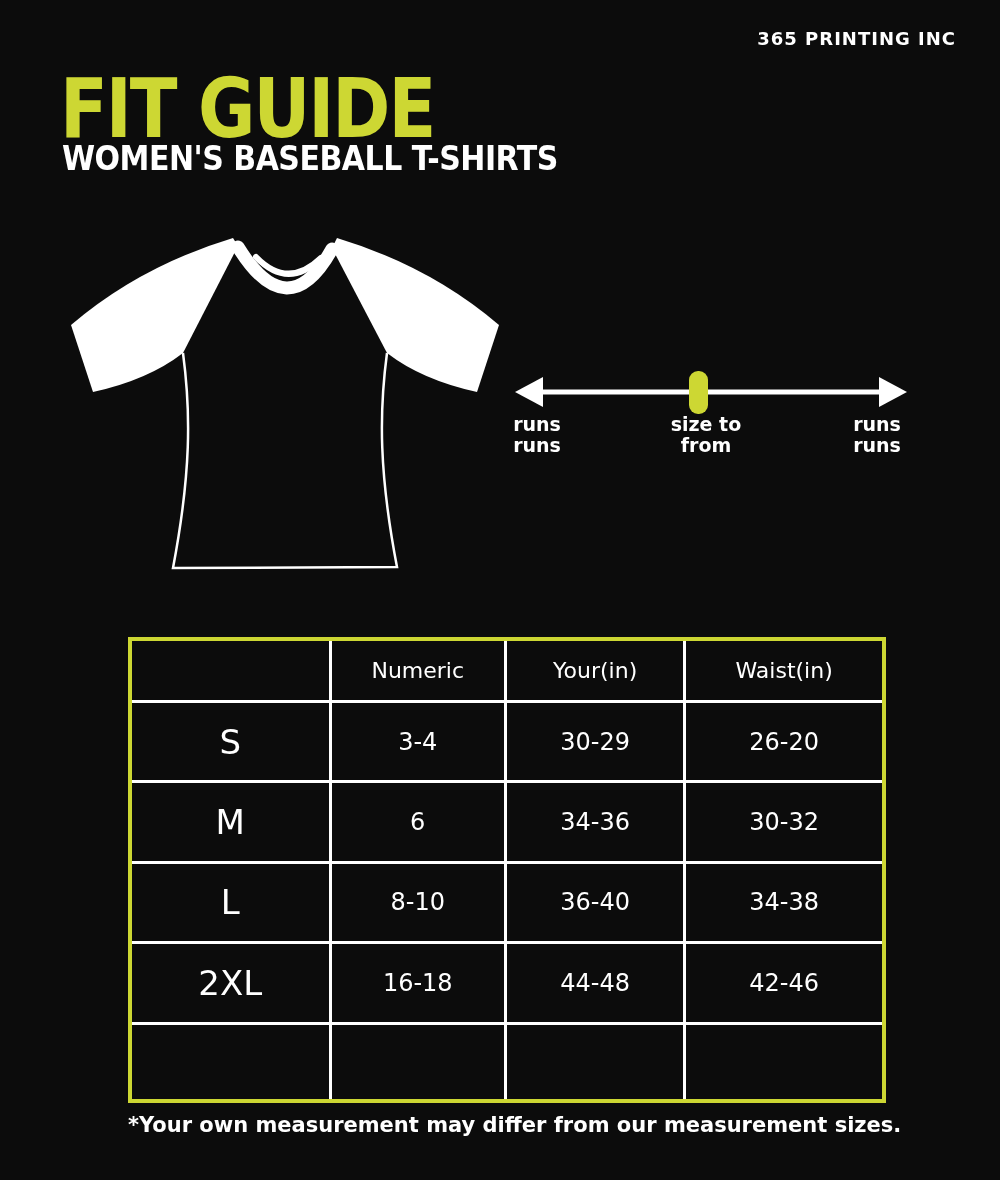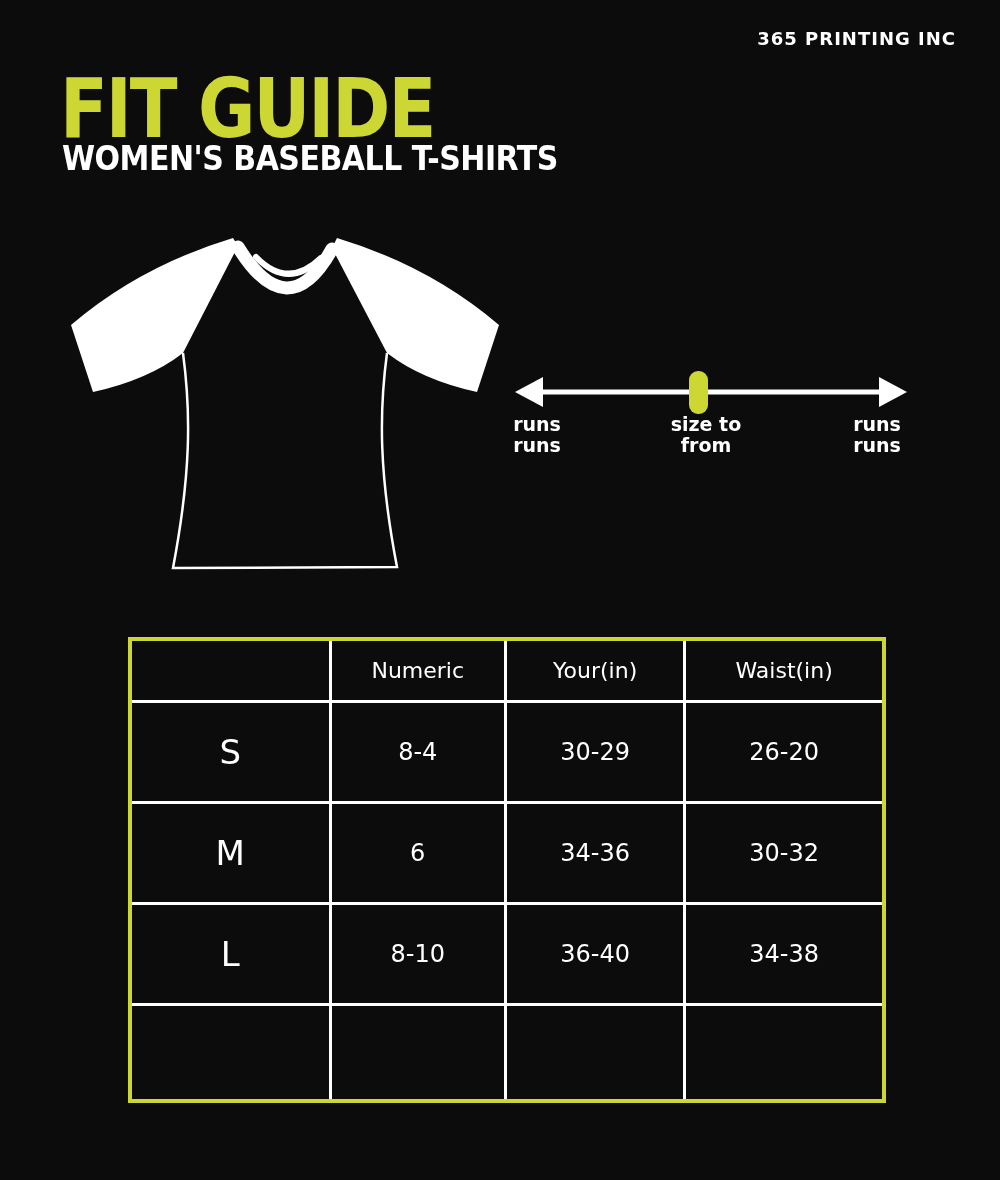--- a/index.html
+++ b/index.html
@@ -122,39 +122,46 @@
       <tr>
         <th></th>
         <th>Numeric</th>
         <th>Your(in)</th>
         <th>Waist(in)</th>
       </tr>
     </thead>
     <tbody>
       <tr>
         <td class="size-col">S</td>
-        <td>8-4</td>
+        <td>3-4</td>
         <td>30-29</td>
         <td>26-20</td>
       </tr>
       <tr>
         <td class="size-col">M</td>
         <td>6</td>
         <td>34-36</td>
         <td>30-32</td>
       </tr>
       <tr>
         <td class="size-col">L</td>
         <td>8-10</td>
         <td>36-40</td>
         <td>34-38</td>
       </tr>
       <tr>
+        <td class="size-col">2XL</td>
+        <td>16-18</td>
+        <td>44-48</td>
+        <td>42-46</td>
+      </tr>
+      <tr>
         <td class="size-col"></td>
         <td></td>
         <td></td>
         <td></td>
       </tr>
     </tbody>
   </table>
 
+  <div class="footnote">*Your own measurement may differ from our measurement sizes.</div>
 
 </div>
 
 </body></html>

